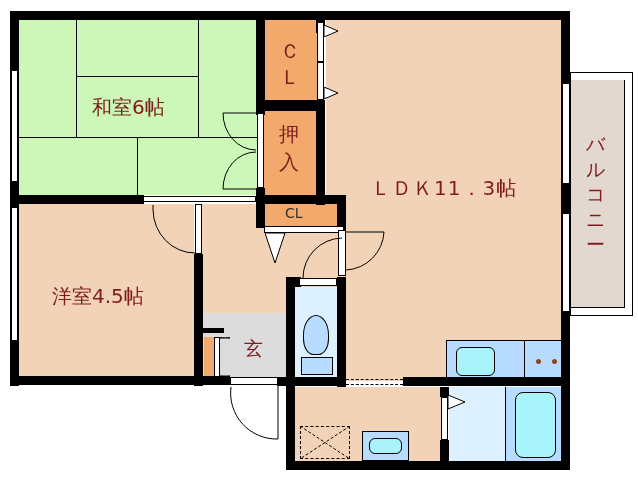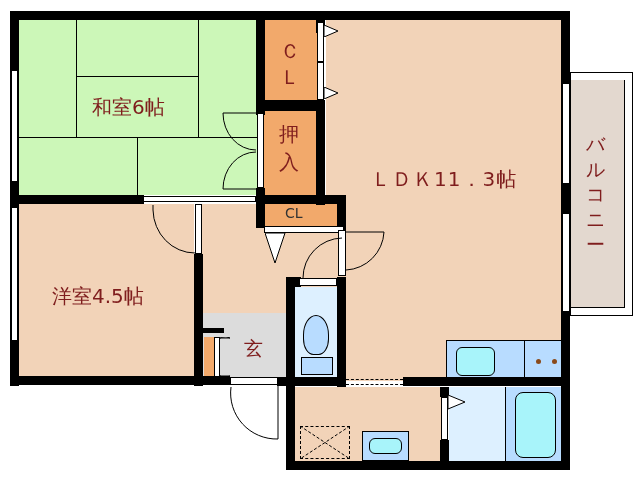--- a/index.html
+++ b/index.html
@@ -150,18 +150,18 @@
     <path d="M48,0 L48,54 A46,46 0 0 1 1,2" fill="none" stroke="#000"></path>
   </svg>
 
 <div class="win" style="left:441px;top:397px;width:7px;height:43px;"></div>
 <svg class="abs" style="left:448px;top:394px;" width="20" height="16">
     <polygon points="0,1 17,8 0,15" fill="#fff" stroke="#000"></polygon>
   </svg>
 
 <div class="room-label" style="left:92px;top:94px;font-size:20px;">和室6帖</div>
 <div class="room-label" style="left:52px;top:283px;font-size:20px;">洋室4.5帖</div>
-<div class="room-label" style="left:371px;top:166px;font-size:20px;letter-spacing:1px;">ＬＤＫ11．3帖</div>
+<div class="room-label" style="left:371px;top:175px;font-size:20px;letter-spacing:1px;">ＬＤＫ11．3帖</div>
 <div class="room-label" style="left:280px;top:38px;font-size:20px;width:20px;line-height:26px;white-space:normal;word-break:break-all;">ＣＬ</div>
 <div class="room-label" style="left:279px;top:120px;font-size:20px;width:22px;line-height:28px;white-space:normal;word-break:break-all;">押入</div>
 <div class="room-label" style="left:285px;top:205px;font-size:14px;color:#333;">CL</div>
 <div class="room-label" style="left:244px;top:336px;font-size:19px;">玄</div>
 <div class="room-label" style="left:586px;top:132px;font-size:19px;width:22px;line-height:25px;white-space:normal;word-break:break-all;">バルコニー</div>
 
 </body></html>

